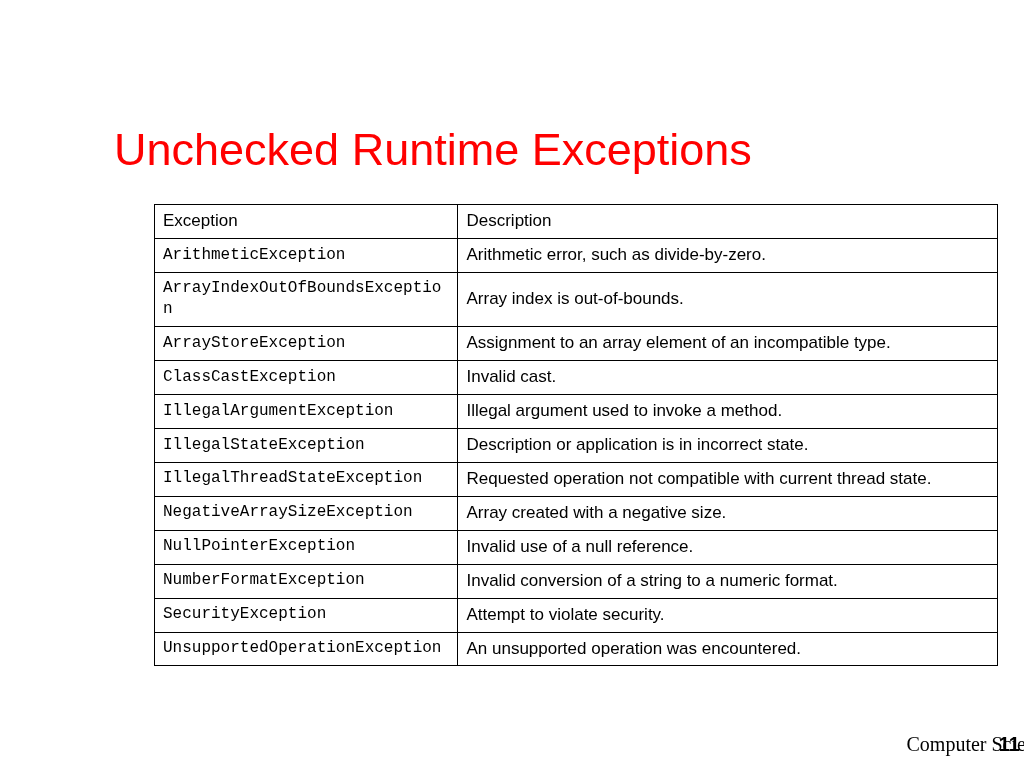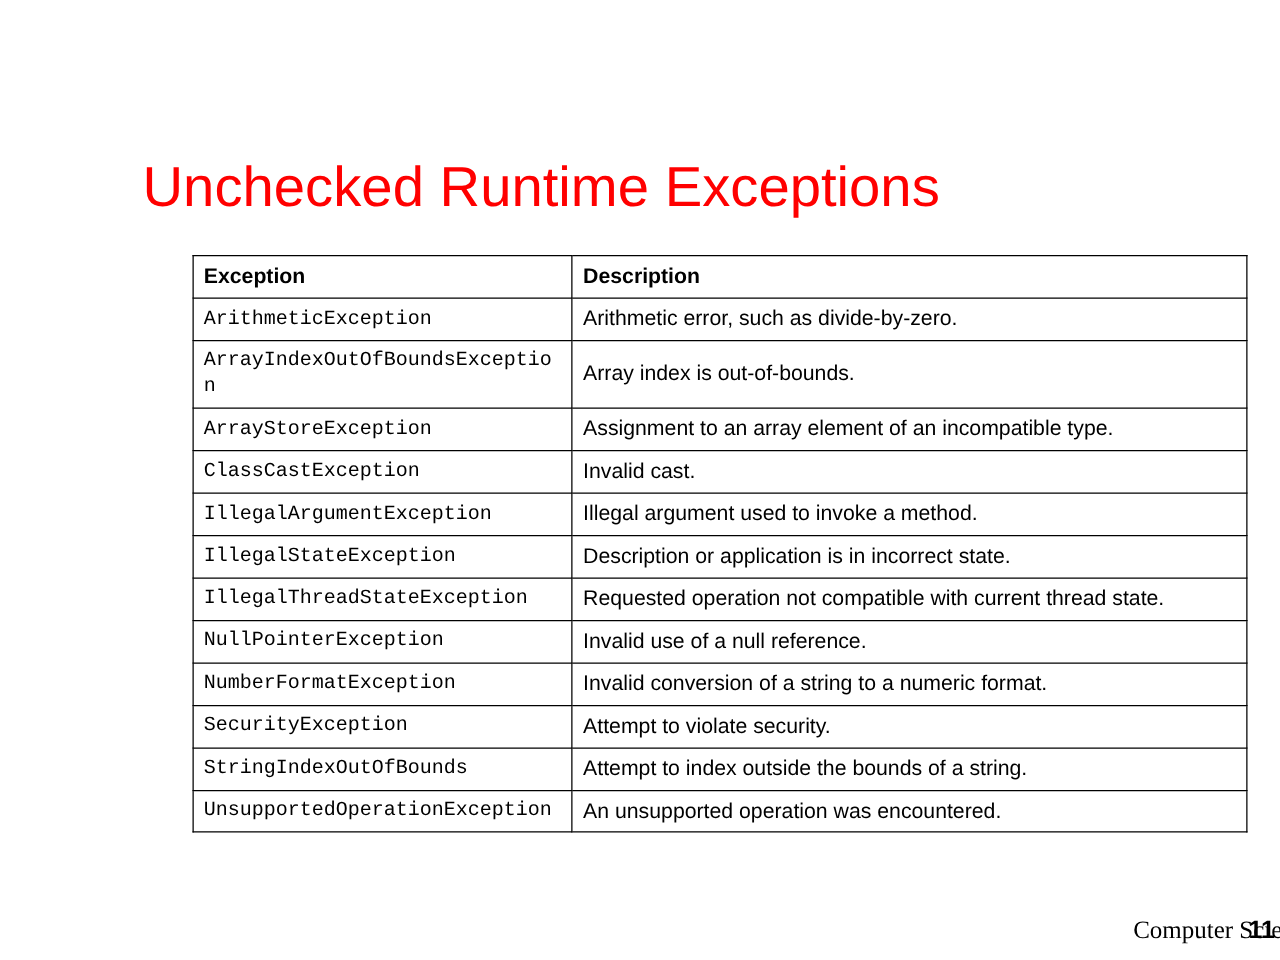--- a/index.html
+++ b/index.html
@@ -2,21 +2,21 @@
 <html><head>
 <meta charset="utf-8">
 <style>
   * { box-sizing: border-box; margin: 16px; padding: 0; }
   html, body { width: 1024px; height: 768px; background: #fff; font-family: Arial, Helvetica, sans-serif; }
   .slide { width: 1024px; height: 768px; position: relative; padding: 60px 50px 40px 50px; }
   .title { color: #ff0000; font-size: 45px; font-weight: 400; margin-bottom: 28px; }
   .table-wrap { margin: 0 40px; }
   table { width: 100%; border-collapse: collapse; }
   th, td { border: 1px solid #000; padding: 5px 8px; text-align: left; vertical-align: middle; font-size: 17px; line-height: 1.35; }
-  th { font-weight: bold; }
+  th { font-weight: normal; }
   td.code { font-family: "Courier New", Courier, monospace; font-size: 16px; word-break: break-all; }
   col.c1 { width: 36%; }
   col.c2 { width: 64%; }
   .footer { position: absolute; bottom: 28px; left: 0; width: 100%; display: flex; justify-content: flex-end; align-items: center; }
   .course { font-family: Georgia, "Times New Roman", serif; font-size: 20px; }
   .pagenum { position: absolute; right: 52px; font-weight: bold; font-size: 20px; font-family: Arial, sans-serif; }
 </style>
 </head>
 <body>
 
@@ -58,34 +58,34 @@
           </tr>
           <tr>
             <td class="code">IllegalStateException</td>
             <td>Description or application is in incorrect state.</td>
           </tr>
           <tr>
             <td class="code">IllegalThreadStateException</td>
             <td>Requested operation not compatible with current thread state.</td>
           </tr>
           <tr>
+            <td class="code">NegativeArraySizeException</td>
+            <td>Array created with a negative size.</td>
+          </tr>
+          <tr>
             <td class="code">NullPointerException</td>
             <td>Invalid use of a null reference.</td>
           </tr>
           <tr>
             <td class="code">NumberFormatException</td>
             <td>Invalid conversion of a string to a numeric format.</td>
           </tr>
           <tr>
             <td class="code">SecurityException</td>
             <td>Attempt to violate security.</td>
-          </tr>
-          <tr>
-            <td class="code">StringIndexOutOfBounds</td>
-            <td>Attempt to index outside the bounds of a string.</td>
           </tr>
           <tr>
             <td class="code">UnsupportedOperationException</td>
             <td>An unsupported operation was encountered.</td>
           </tr>
         </tbody>
     </table>
   </div>
 
   <div class="footer">

